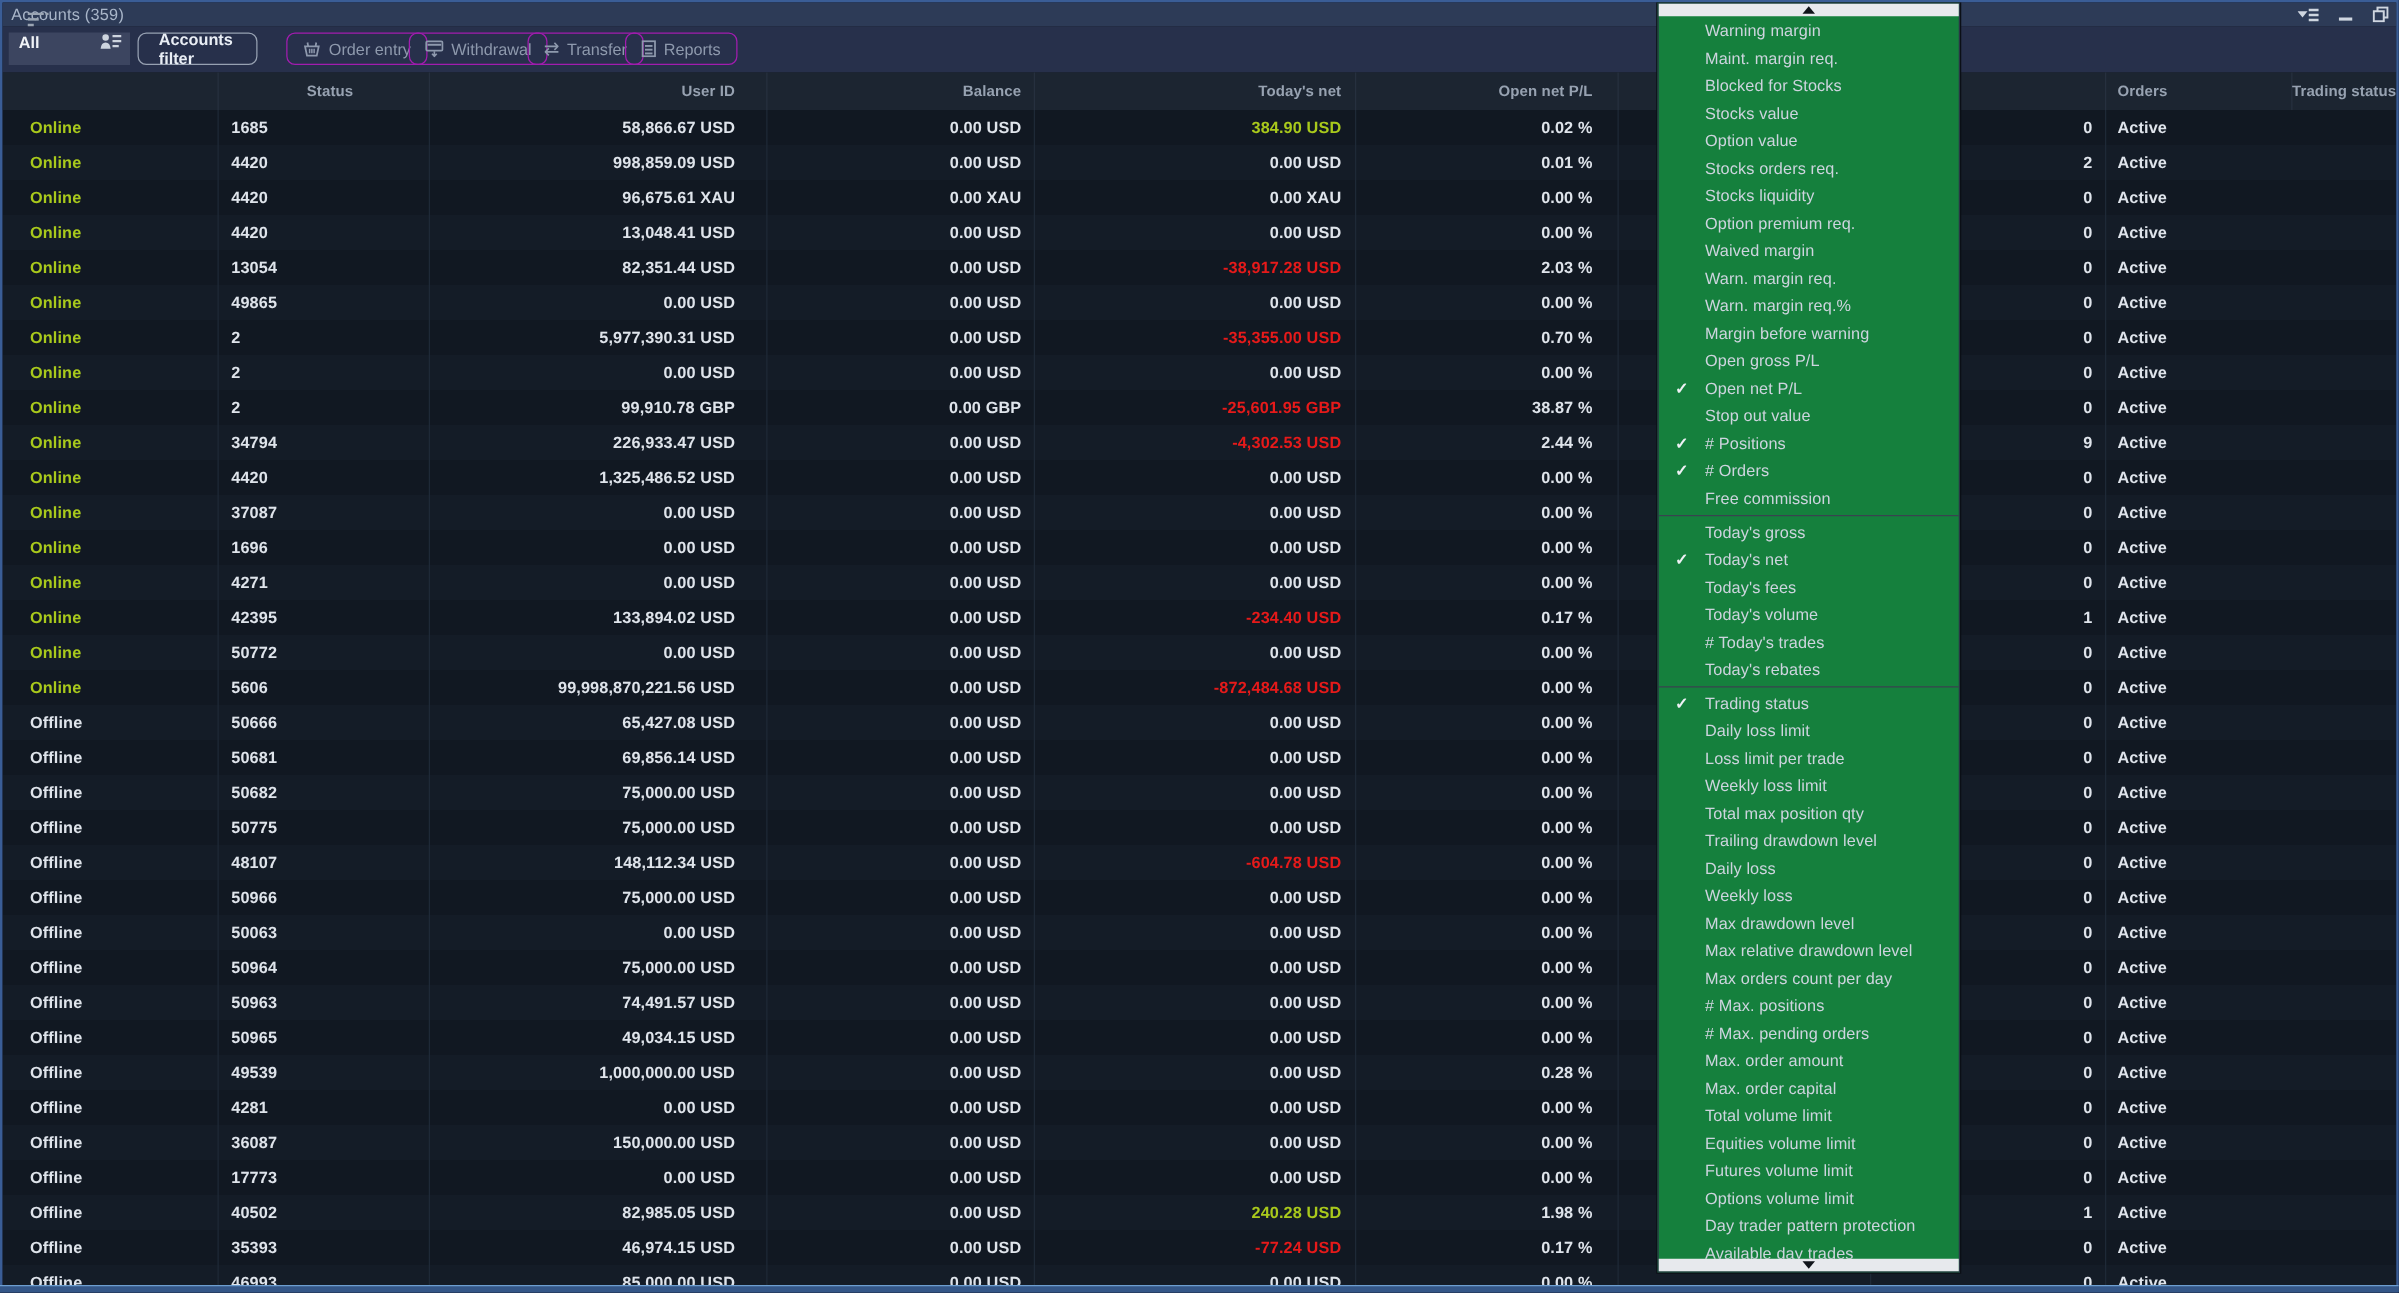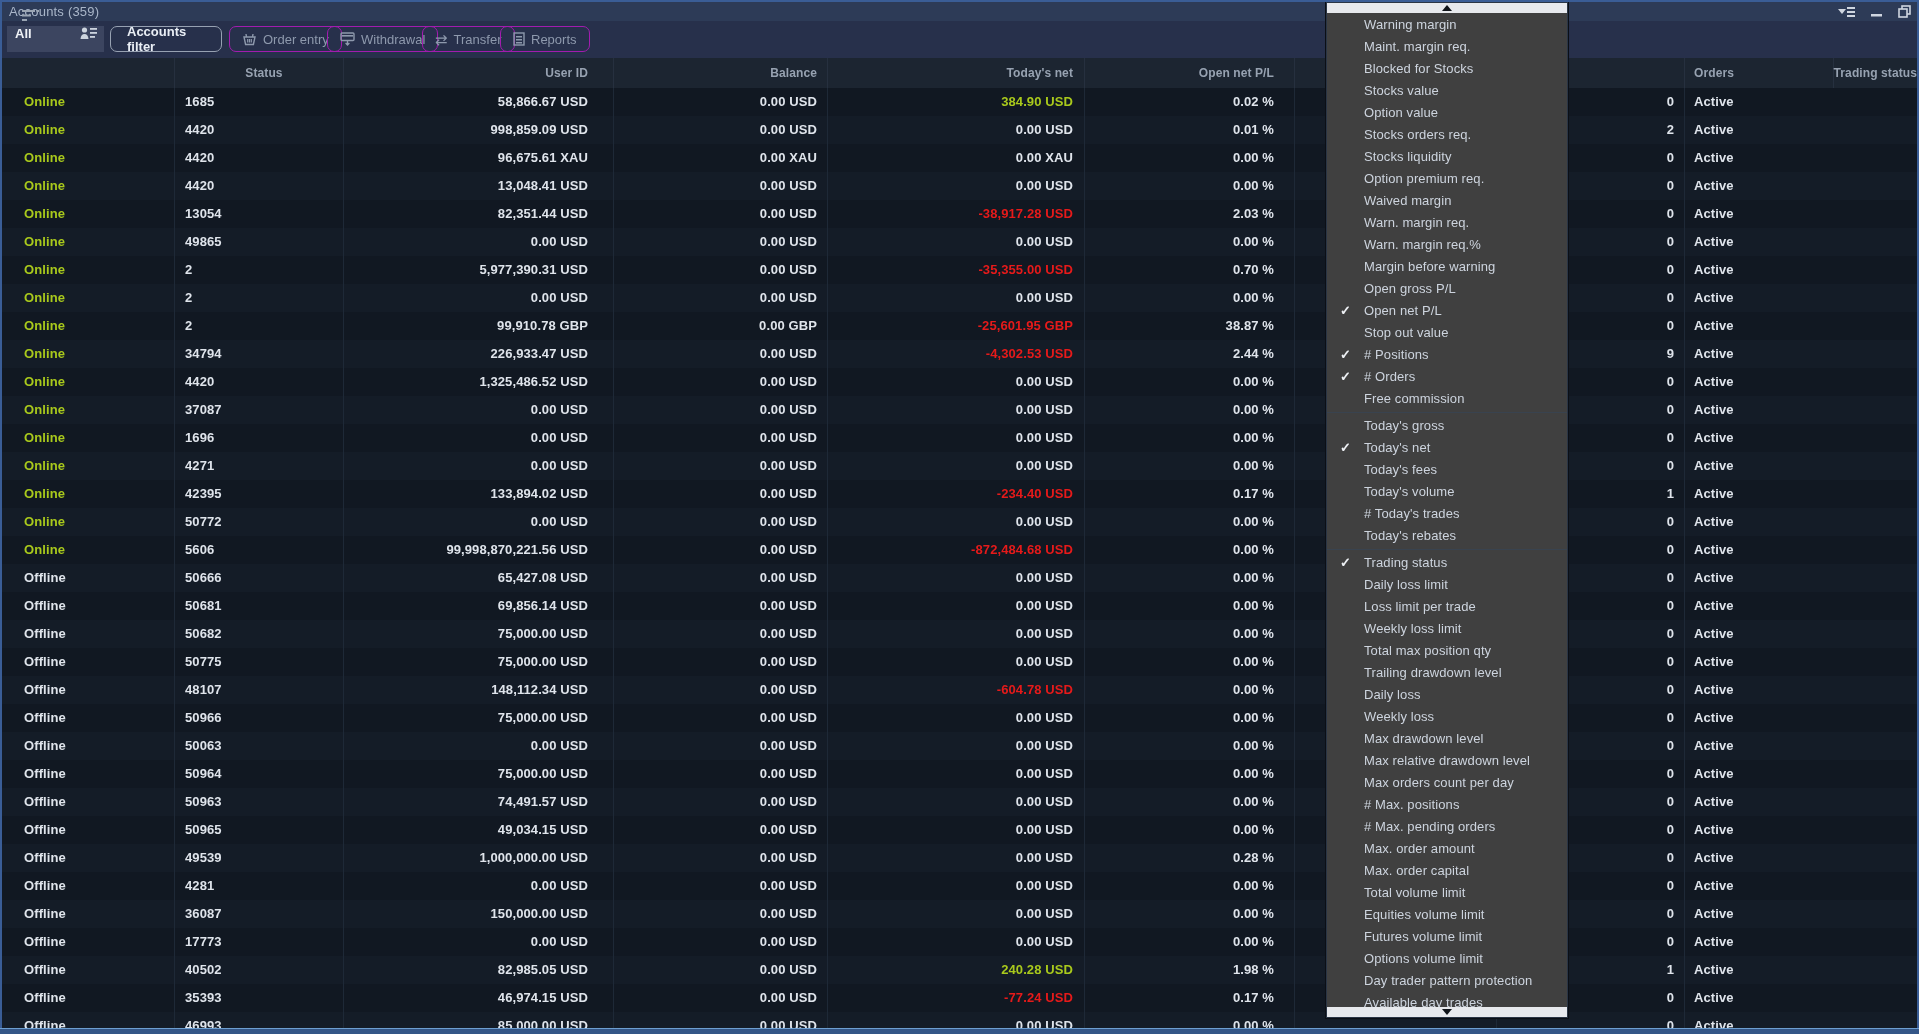--- a/index.html
+++ b/index.html
@@ -15,21 +15,21 @@
 
   
   #toolbar{position:absolute;left:0;top:19px;right:0;height:37px;background:#27304b;}
   #combo{position:absolute;left:5px;top:5px;width:97px;height:26px;background:#3c4560;display:flex;gap:20px;}
   #combo .val{color:#f0f3f7;font-weight:bold;font-size:13px;padding-left:8px;flex:1;}
   #combo svg{margin-right:6px;}
   .tbtn{position:absolute;top:5px;height:26px;border-radius:7px;display:flex;align-items:center;gap:6px;padding:0 12px;font-size:13px;box-sizing:border-box;}
   .tbtn.enabled{border:1px solid #97a1b2;color:#e9eef5;font-weight:bold;}
   .tbtn.dim{border:1px solid #a21caf;color:#8e99ad;}
   .tbtn svg{display:block;}
-  #btn-filter{left:108px;width:112px;justify-content:flex-start;padding-left:16px;}
+  #btn-filter{left:108px;width:96px;justify-content:flex-start;padding-left:16px;}
   #btn-order{left:227px;}
   #btn-withdraw{left:325px;}
   #btn-transfer{left:420px;}
   #btn-reports{left:498px;}
   .uglyph{font-size:15px;line-height:1;color:#8e99ad;}
 
   
   #thead{position:absolute;left:0;top:56px;right:0;height:30px;background:#1c2531;display:flex;}
   .hcell{box-sizing:border-box;height:30px;line-height:30px;font-size:12px;font-weight:bold;color:#97a2b1;text-align:center;border-right:1px solid #26303f;position:relative;letter-spacing:.1px;}
   .hcell:last-child{border-right:none;}
@@ -46,21 +46,21 @@
   .c3{width:214px;text-align:right;padding-right:10px;}
   .c4{width:257px;text-align:right;padding-right:11px;}
   .c5{width:210px;text-align:right;padding-right:20px;}
   .c6{width:202px;}
   .c7{width:188px;text-align:right;padding-right:10px;}
   .c8{flex:1;padding-left:9px;text-align:left;}
   .pos{color:#a9c91c;}
   .neg{color:#e61a1a;}
 
   
-  #colmenu{position:absolute;left:1324px;top:0px;width:242px;height:1016px;background:#404040;border:1px solid #2a3545;box-shadow:0 0 0 1px #0b0f16;box-sizing:border-box;display:flex;flex-direction:column;z-index:50;}
+  #colmenu{position:absolute;left:1324px;top:0px;width:242px;height:1016px;background:#15803d;border:1px solid #2a3545;box-shadow:0 0 0 1px #0b0f16;box-sizing:border-box;display:flex;flex-direction:column;z-index:50;}
   .scrollstrip{height:10px;background:#e7e9ed;position:relative;flex:0 0 auto;}
   .scrollstrip .tri{position:absolute;left:50%;margin-left:-5px;width:0;height:0;}
   .tri-up{top:2px;border-left:5px solid transparent;border-right:5px solid transparent;border-bottom:6px solid #10141a;}
   .tri-down{top:2px;border-left:5px solid transparent;border-right:5px solid transparent;border-top:6px solid #10141a;}
   #menuitems{flex:1;overflow:hidden;padding-top:1px;}
   .mitem{height:22px;line-height:22px;font-size:13px;color:#cdd4de;padding-left:37px;position:relative;letter-spacing:.1px;}
   .mitem .check{position:absolute;left:13px;top:0;color:#eef1f5;font-size:13px;font-weight:bold;}
   .msep{height:1px;background:#39434f;margin:2px 0;}
 
   

